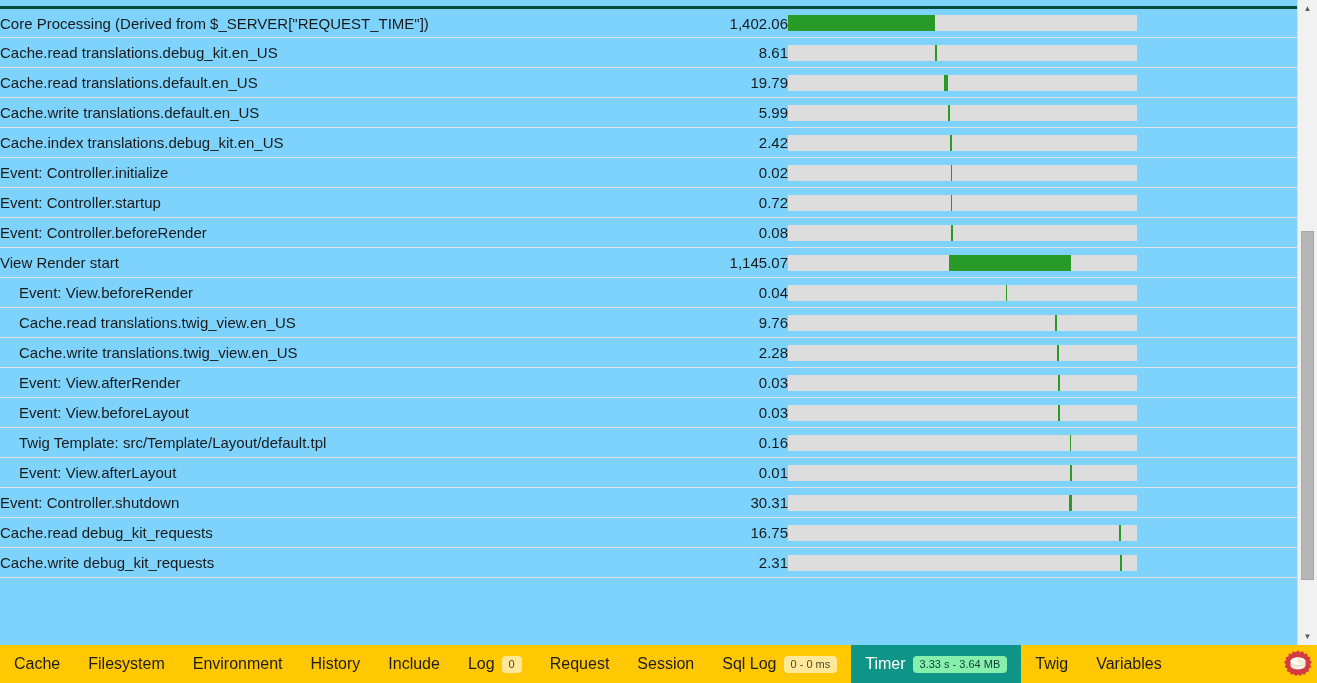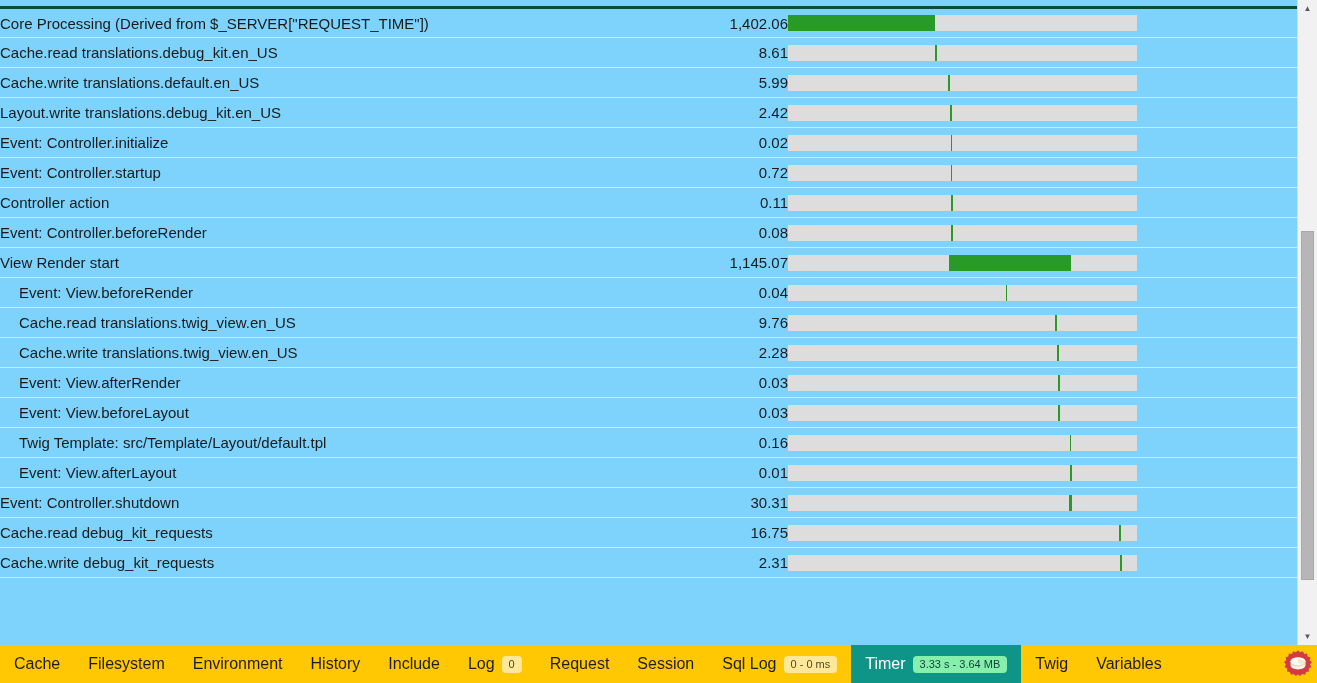--- a/index.html
+++ b/index.html
@@ -194,30 +194,39 @@
           <tr class="row">
             <td class="cell-event">Cache.read translations.debug_kit.en_US</td>
             <td class="cell-time">8.61</td>
             <td class="cell-timeline">
               <div class="track">
                 <div class="seg" style="left: 42.1%; width: 0.7%;"></div>
               </div>
             </td>
           </tr>
           <tr class="row">
+            <td class="cell-event">Cache.read translations.default.en_US</td>
+            <td class="cell-time">19.79</td>
+            <td class="cell-timeline">
+              <div class="track">
+                <div class="seg" style="left: 44.7%; width: 1.1%;"></div>
+              </div>
+            </td>
+          </tr>
+          <tr class="row">
             <td class="cell-event">Cache.write translations.default.en_US</td>
             <td class="cell-time">5.99</td>
             <td class="cell-timeline">
               <div class="track">
                 <div class="seg" style="left: 45.9%; width: 0.6%;"></div>
               </div>
             </td>
           </tr>
           <tr class="row">
-            <td class="cell-event">Layout.write translations.debug_kit.en_US</td>
+            <td class="cell-event">Cache.index translations.debug_kit.en_US</td>
             <td class="cell-time">2.42</td>
             <td class="cell-timeline">
               <div class="track">
                 <div class="seg" style="left: 46.5%; width: 0.5%;"></div>
               </div>
             </td>
           </tr>
           <tr class="row">
             <td class="cell-event">Event: Controller.initialize</td>
             <td class="cell-time">0.02</td>
@@ -226,29 +235,20 @@
                 <div class="seg" style="left: 46.7%; width: 0.4%;"></div>
               </div>
             </td>
           </tr>
           <tr class="row">
             <td class="cell-event">Event: Controller.startup</td>
             <td class="cell-time">0.72</td>
             <td class="cell-timeline">
               <div class="track">
                 <div class="seg" style="left: 46.7%; width: 0.4%;"></div>
-              </div>
-            </td>
-          </tr>
-          <tr class="row">
-            <td class="cell-event">Controller action</td>
-            <td class="cell-time">0.11</td>
-            <td class="cell-timeline">
-              <div class="track">
-                <div class="seg" style="left: 46.8%; width: 0.4%;"></div>
               </div>
             </td>
           </tr>
           <tr class="row">
             <td class="cell-event">Event: Controller.beforeRender</td>
             <td class="cell-time">0.08</td>
             <td class="cell-timeline">
               <div class="track">
                 <div class="seg" style="left: 46.8%; width: 0.4%;"></div>
               </div>

